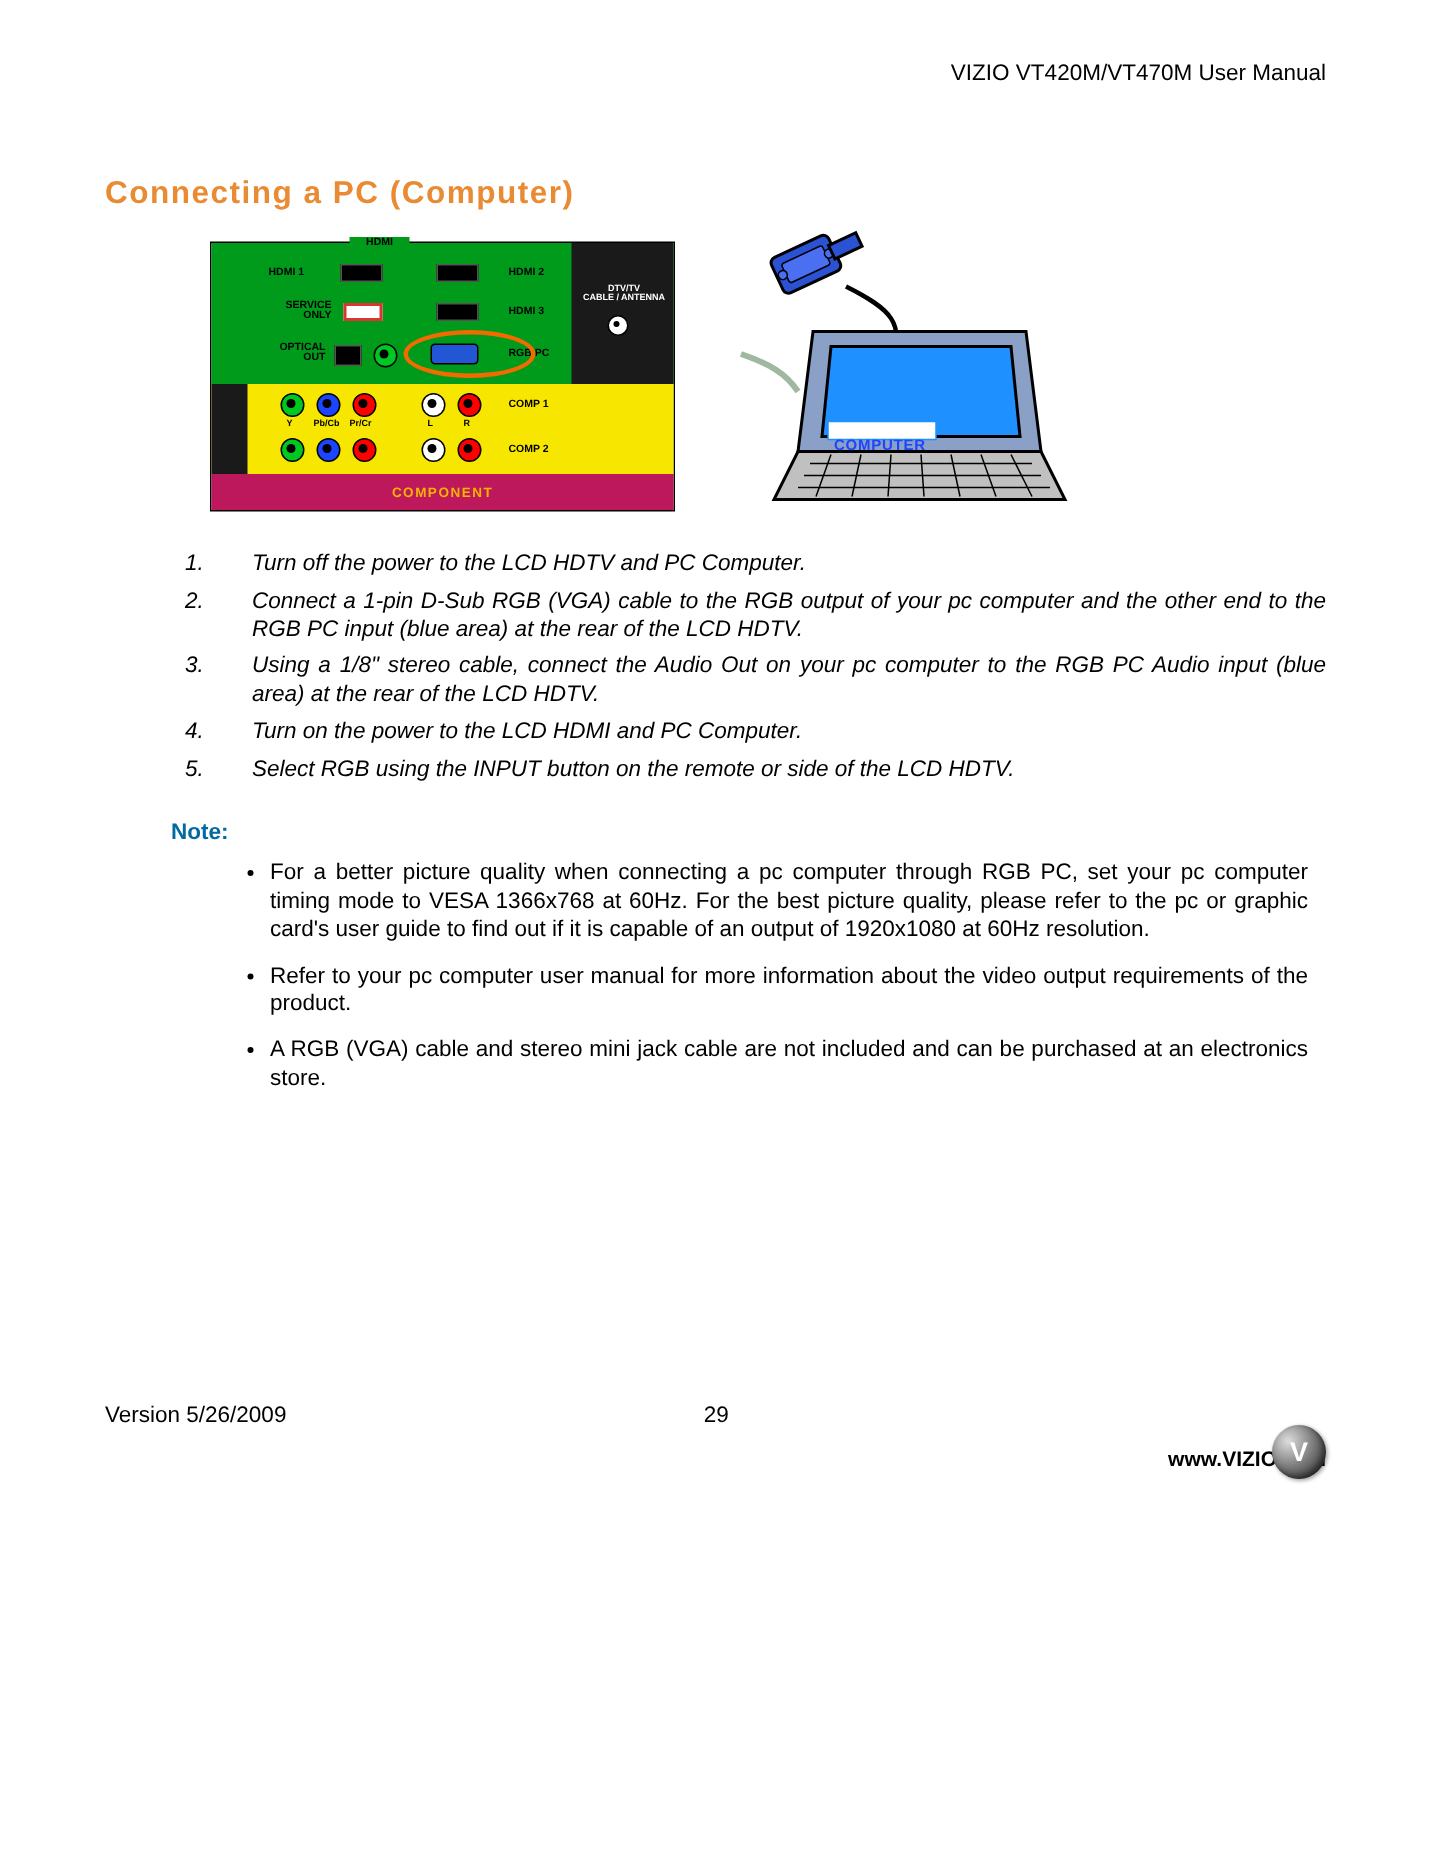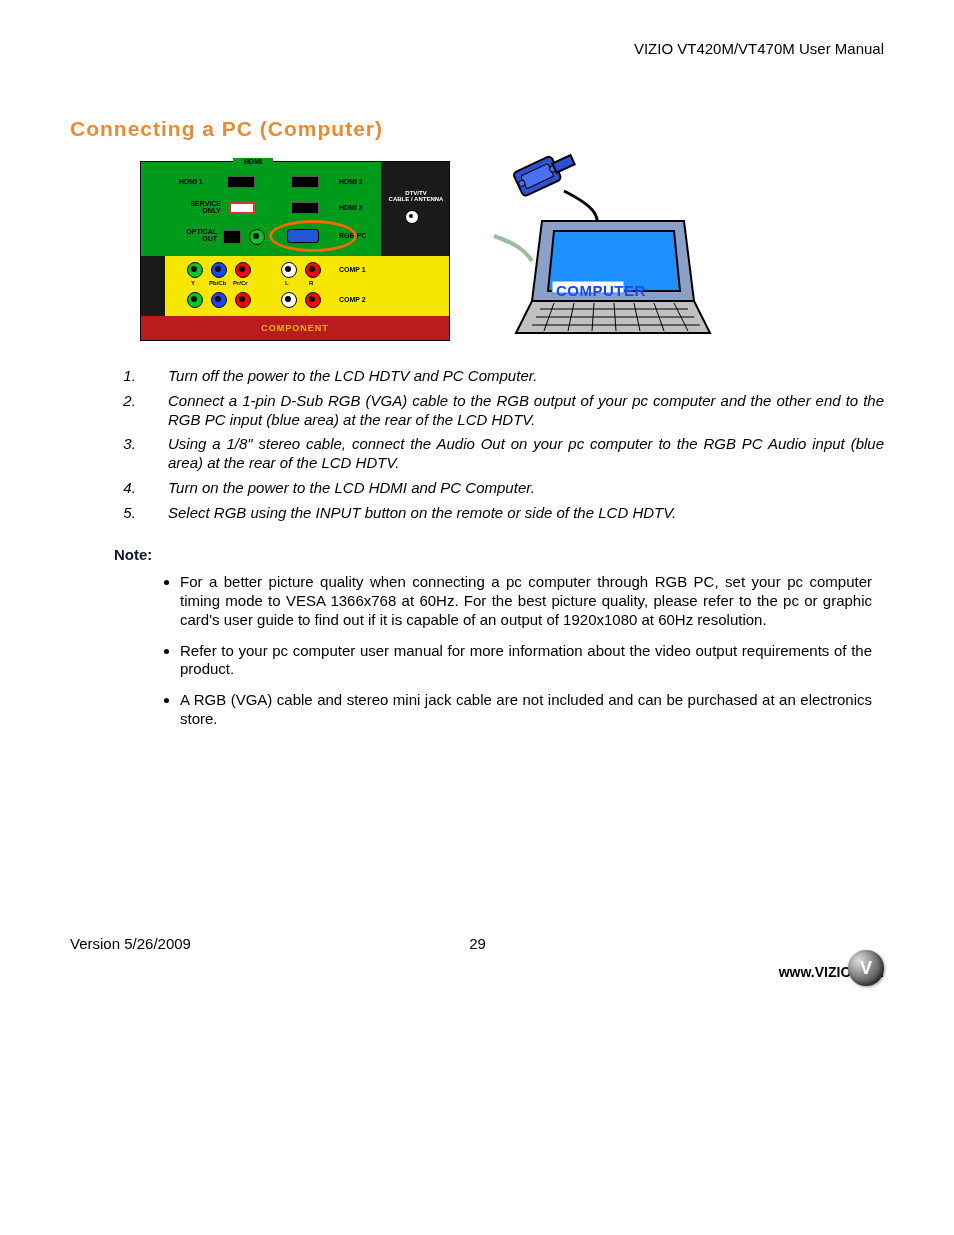--- a/index.html
+++ b/index.html
@@ -41,21 +41,21 @@
   .panel-diagram {
     width: 308px;
     height: 178px;
     position: relative;
     border: 1px solid #000;
   }
   .panel-top { position:absolute; left:0; top:0; width:308px; height:94px; background:#009b1a; }
   .panel-right { position:absolute; right:0; top:0; width:68px; height:94px; background:#1a1a1a; color:#fff; }
   .panel-bottom { position:absolute; left:0; top:94px; width:308px; height:60px; background:#f7e600; }
   .panel-black { position:absolute; left:0; top:94px; width:24px; height:60px; background:#1a1a1a; }
-  .panel-label-bar { position:absolute; left:0; bottom:0; width:308px; height:24px; background:#b91c1c; color:#f7b400; text-align:center; font-size:9px; font-weight:bold; line-height:24px; letter-spacing:1px; }
+  .panel-label-bar { position:absolute; left:0; bottom:0; width:308px; height:24px; background:#be185d; color:#f7b400; text-align:center; font-size:9px; font-weight:bold; line-height:24px; letter-spacing:1px; }
   .hdmi-tab { position:absolute; left:92px; top:-4px; width:40px; height:8px; background:#009b1a; color:#000; font-size:7px; font-weight:bold; text-align:center; line-height:8px; }
   .port-black { background:#000; border:1px solid #555; width:26px; height:10px; position:absolute; }
   .port-label { position:absolute; font-size:7px; font-weight:bold; color:#000; }
   .port-label-w { color:#fff; }
   .svc-box { position:absolute; border:2px solid #d33; background:#fff; width:22px; height:8px; }
   .vga-port { position:absolute; background:#2256d4; width:30px; height:12px; border-radius:3px; border:1px solid #000; }
   .circle-port { position:absolute; width:12px; height:12px; border:1px solid #000; border-radius:50%; background:#fff; }
   .jack { position:absolute; width:14px; height:14px; border-radius:50%; border:1px solid #000; }
   .jack::after { content:""; position:absolute; width:6px; height:6px; border-radius:50%; background:#000; left:3px; top:3px; }
   .jack.g { background:#00c821; }
@@ -69,21 +69,21 @@
     padding-left: 20px;
     font-style: italic;
   }
   ol.steps li {
     padding-left: 28px;
     margin-bottom: 6px;
     text-align: justify;
     line-height: 1.25;
   }
   .note-label {
-    color: #0f172a;
+    color: #0369a1;
     font-weight: bold;
     margin: 24px 0 10px 44px;
     font-size: 15px;
   }
   ul.notes {
     margin: 0 12px 0 90px;
     padding-left: 20px;
   }
   ul.notes li {
     margin-bottom: 12px;
@@ -202,21 +202,21 @@
           <line x1="58" y1="174" x2="226" y2="174"></line>
           <line x1="80" y1="152" x2="70" y2="180"></line>
           <line x1="100" y1="152" x2="94" y2="180"></line>
           <line x1="120" y1="152" x2="118" y2="180"></line>
           <line x1="140" y1="152" x2="142" y2="180"></line>
           <line x1="160" y1="152" x2="166" y2="180"></line>
           <line x1="180" y1="152" x2="190" y2="180"></line>
           <line x1="200" y1="152" x2="214" y2="180"></line>
         </g>
       </svg>
-      <div style="position:absolute; left:82px; top:131px; font-size:15px; font-weight:bold; color:#1b45ff; letter-spacing:0.5px;">COMPUTER</div>
+      <div style="position:absolute; left:82px; top:141px; font-size:10px; font-weight:bold; color:#1b45ff; letter-spacing:0.5px;">COMPUTER</div>
     </div>
   </div>
 
   <ol class="steps">
     <li>Turn off the power to the LCD HDTV and PC Computer.</li>
     <li>Connect a 1-pin D-Sub RGB (VGA) cable to the RGB output of your pc computer and the other end to the RGB PC input (blue area) at the rear of the LCD HDTV.</li>
     <li>Using a 1/8" stereo cable, connect the Audio Out on your pc computer to the RGB PC Audio input (blue area) at the rear of the LCD HDTV.</li>
     <li>Turn on the power to the LCD HDMI and PC Computer.</li>
     <li>Select RGB using the INPUT button on the remote or side of the LCD HDTV.</li>
   </ol>

